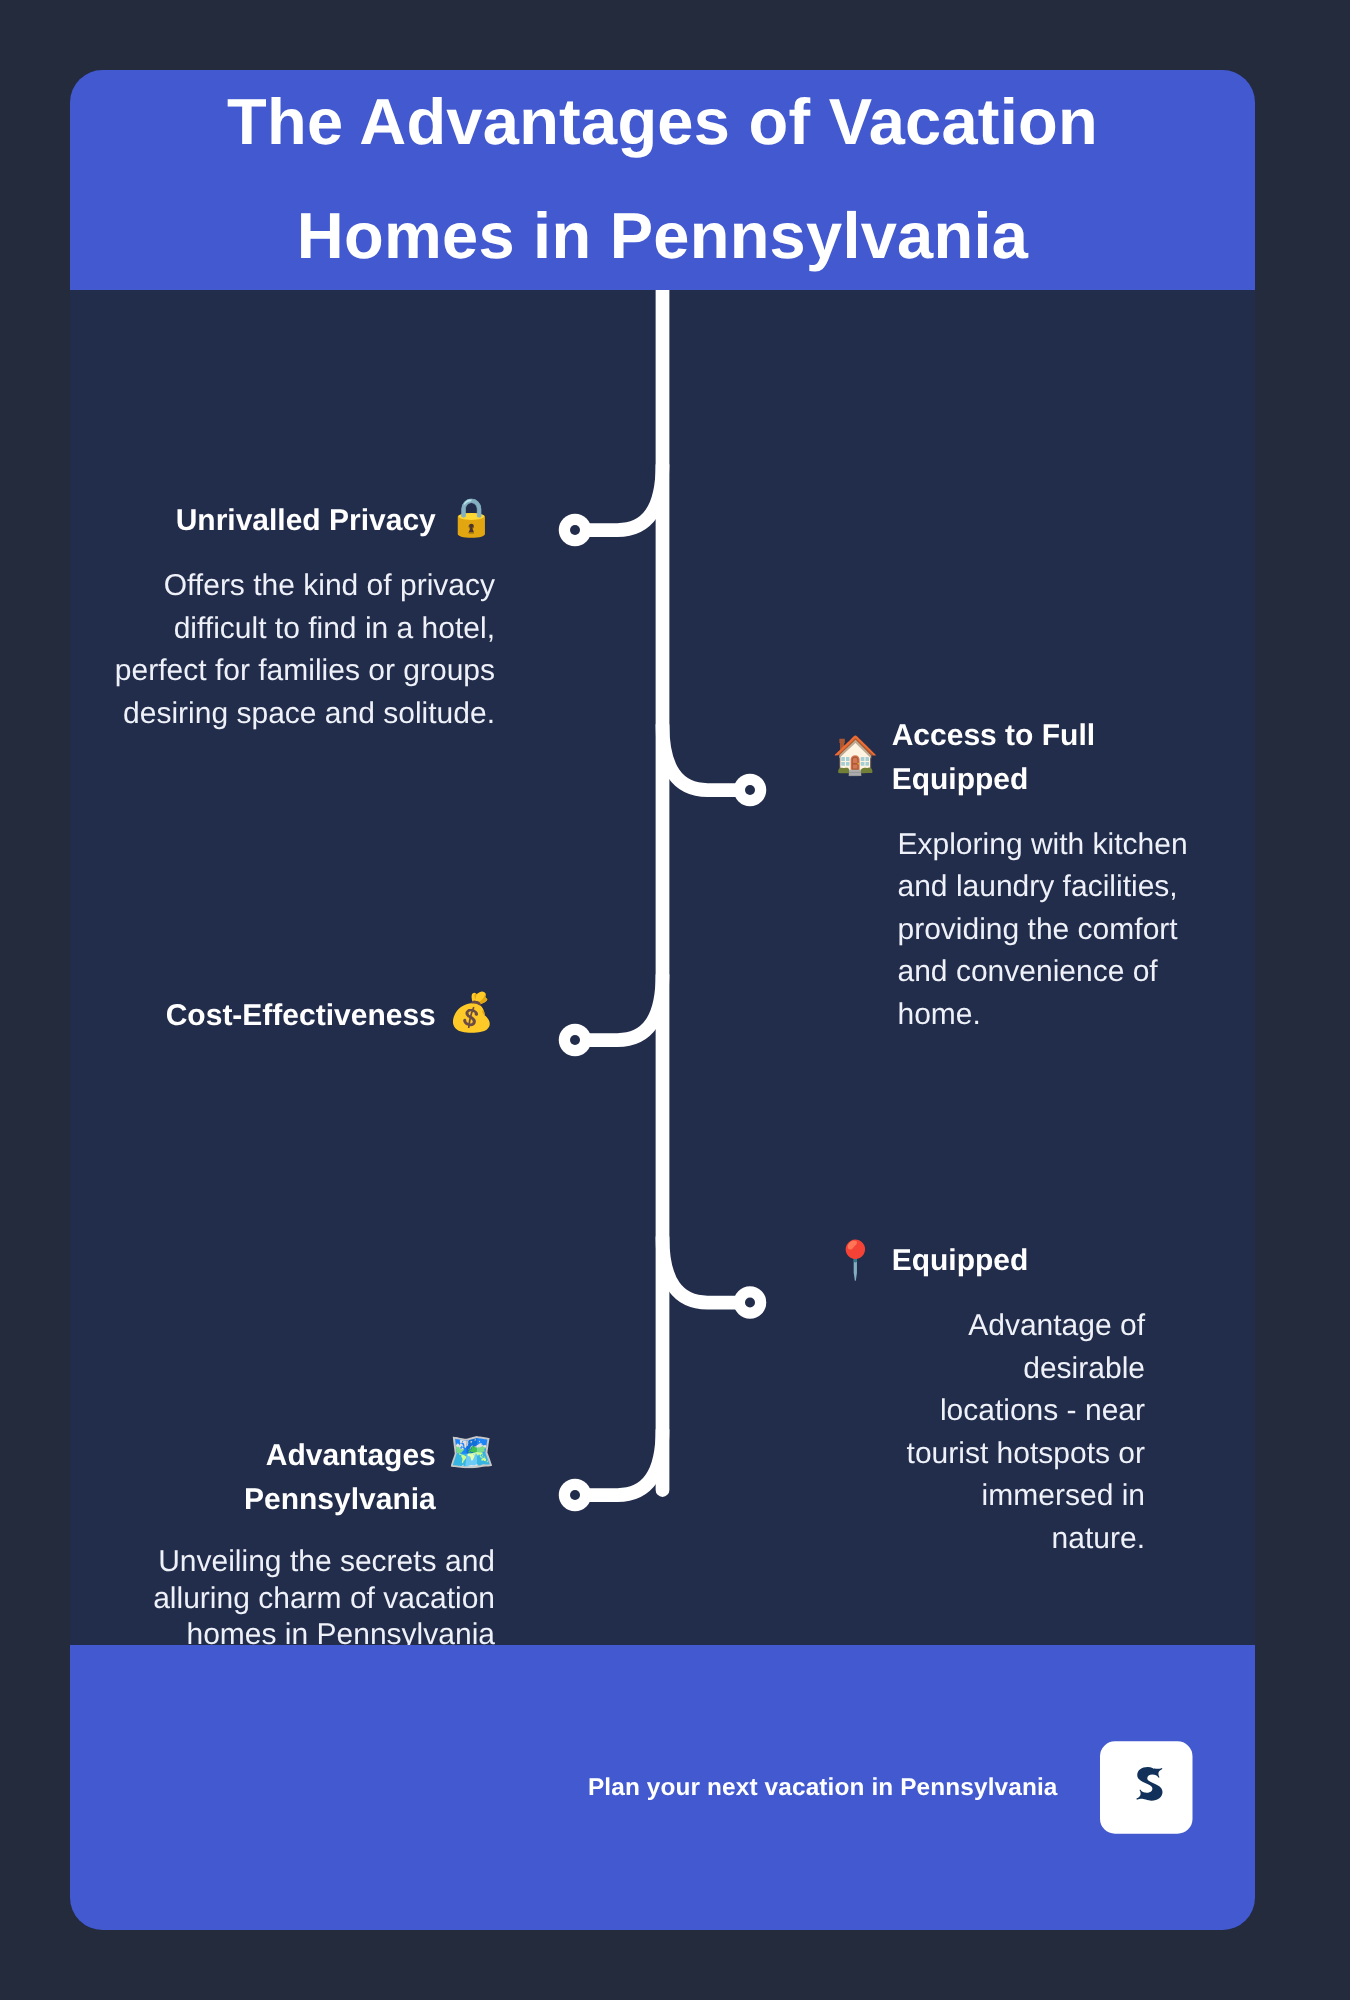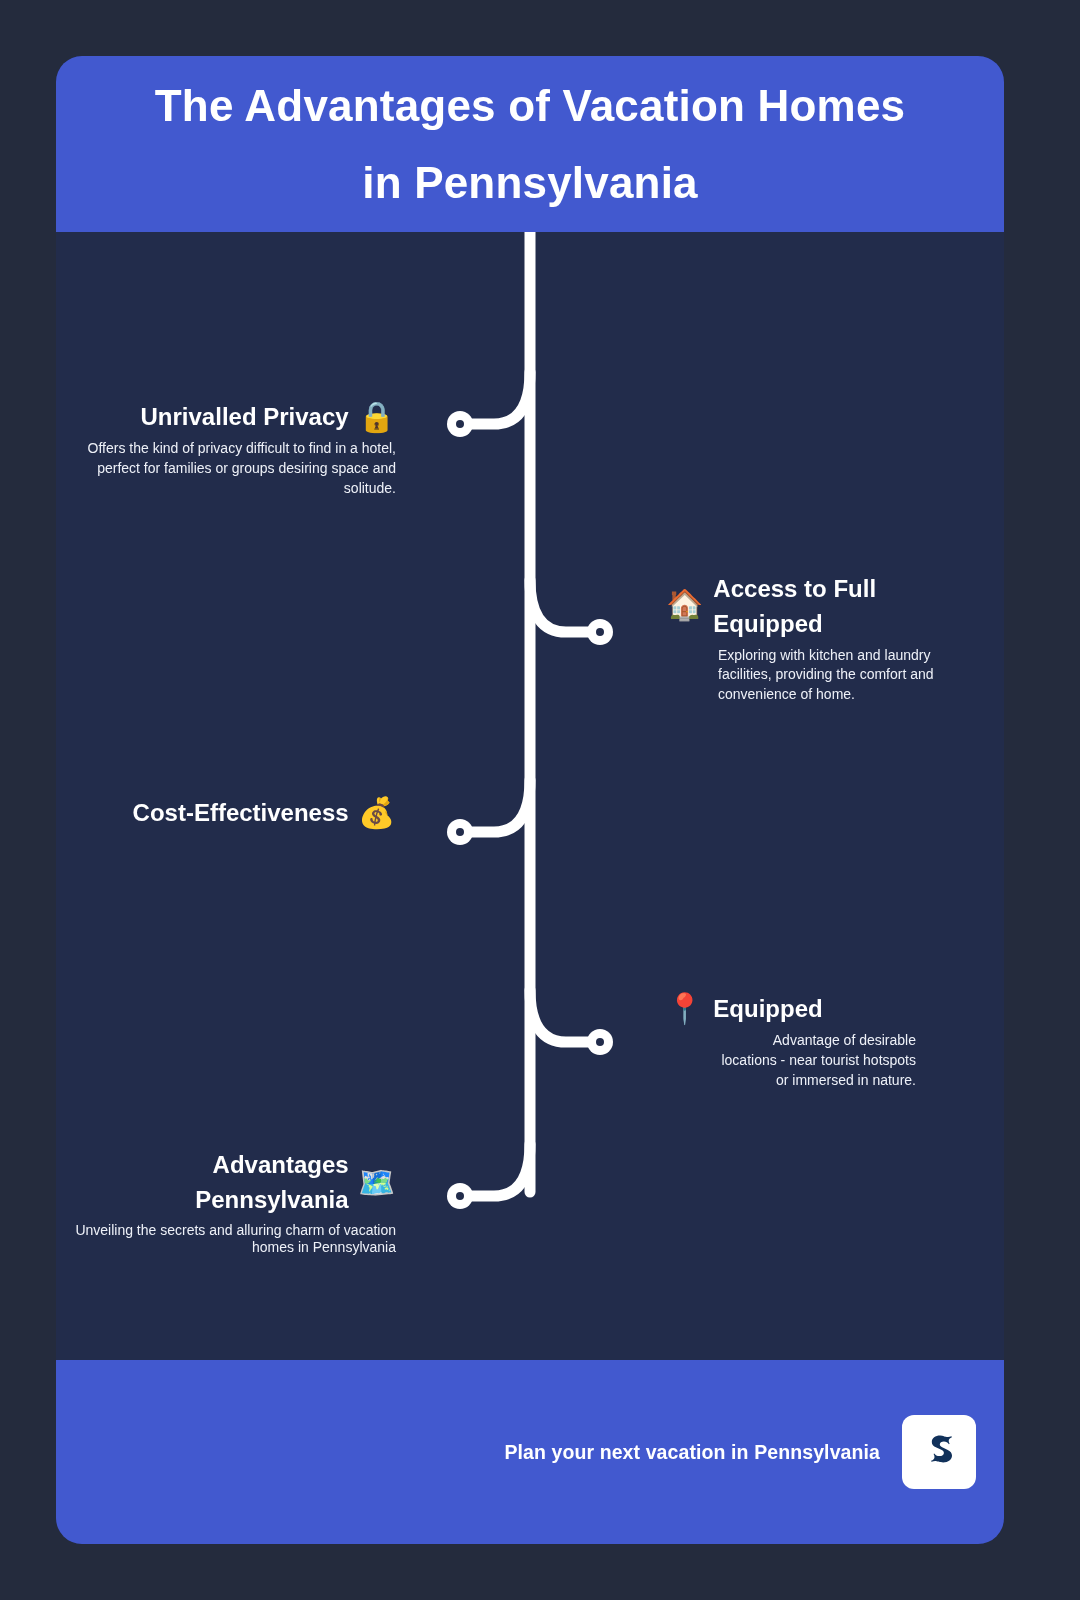--- a/index.html
+++ b/index.html
@@ -29,21 +29,21 @@
     width: 948px;
     height: 176px;
     background: #4259cf;
     border-radius: 26px 26px 0 0;
     display: flex;
     align-items: center;
     justify-content: center;
   }
   .header-title {
     color: #ffffff;
-    font-size: 44px;
+    font-size: 52px;
     font-weight: bold;
     line-height: 1.75;
     text-align: center;
     letter-spacing: 0.2px;
     width: 760px;
   }
 
   
   .timeline {
     position: absolute;
@@ -79,42 +79,42 @@
   
   .item {
     position: absolute;
     width: 330px;
   }
   .item.left  { text-align: right; }
   .item.right { text-align: left; }
 
   .item-head {
     display: flex;
-    align-items: center;
+    align-items: flex-start;
     gap: 10px;
   }
   .item.left .item-head  { justify-content: flex-end; }
   .item.right .item-head { justify-content: flex-start; }
 
   .item-title {
     color: #ffffff;
     font-size: 24px;
     font-weight: bold;
     line-height: 1.45;
   }
   .item-icon {
     font-size: 30px;
     line-height: 1;
     flex: 0 0 auto;
   }
   .item-desc {
     color: #eef1f8;
-    font-size: 14px;
+    font-size: 24px;
     line-height: 1.42;
-    margin-top: 4px;
+    margin-top: 17px;
   }
   .item-desc.tight { line-height: 1.22; text-align: right; }
 
   
   #item-privacy   { left: 10px;  top: 168px; }
   #item-amenities { left: 610px; top: 340px; width: 300px; }
   #item-cost      { left: 10px;  top: 564px; }
   #item-location  { left: 610px; top: 760px; width: 250px; }
   #item-exploring { left: 10px;  top: 916px; }
 
@@ -123,28 +123,28 @@
   #item-amenities .item-icon { margin-top: 18px; }
   #item-amenities .item-desc { margin-left: 52px; }
   #item-location  .item-desc { margin-left: 52px; text-align: right; }
 
   
   .footer {
     position: absolute;
     left: 0;
     bottom: 0;
     width: 948px;
-    height: 184px;
+    height: 228px;
     background: #4259cf;
     border-radius: 0 0 26px 26px;
     display: flex;
     align-items: center;
     justify-content: flex-end;
-    padding-right: 28px;
-    gap: 22px;
+    padding-right: 50px;
+    gap: 34px;
   }
   .footer-text {
     color: #ffffff;
     font-size: 19.5px;
     font-weight: bold;
     letter-spacing: 0.1px;
   }
   .logo-badge {
     width: 74px;
     height: 74px;

